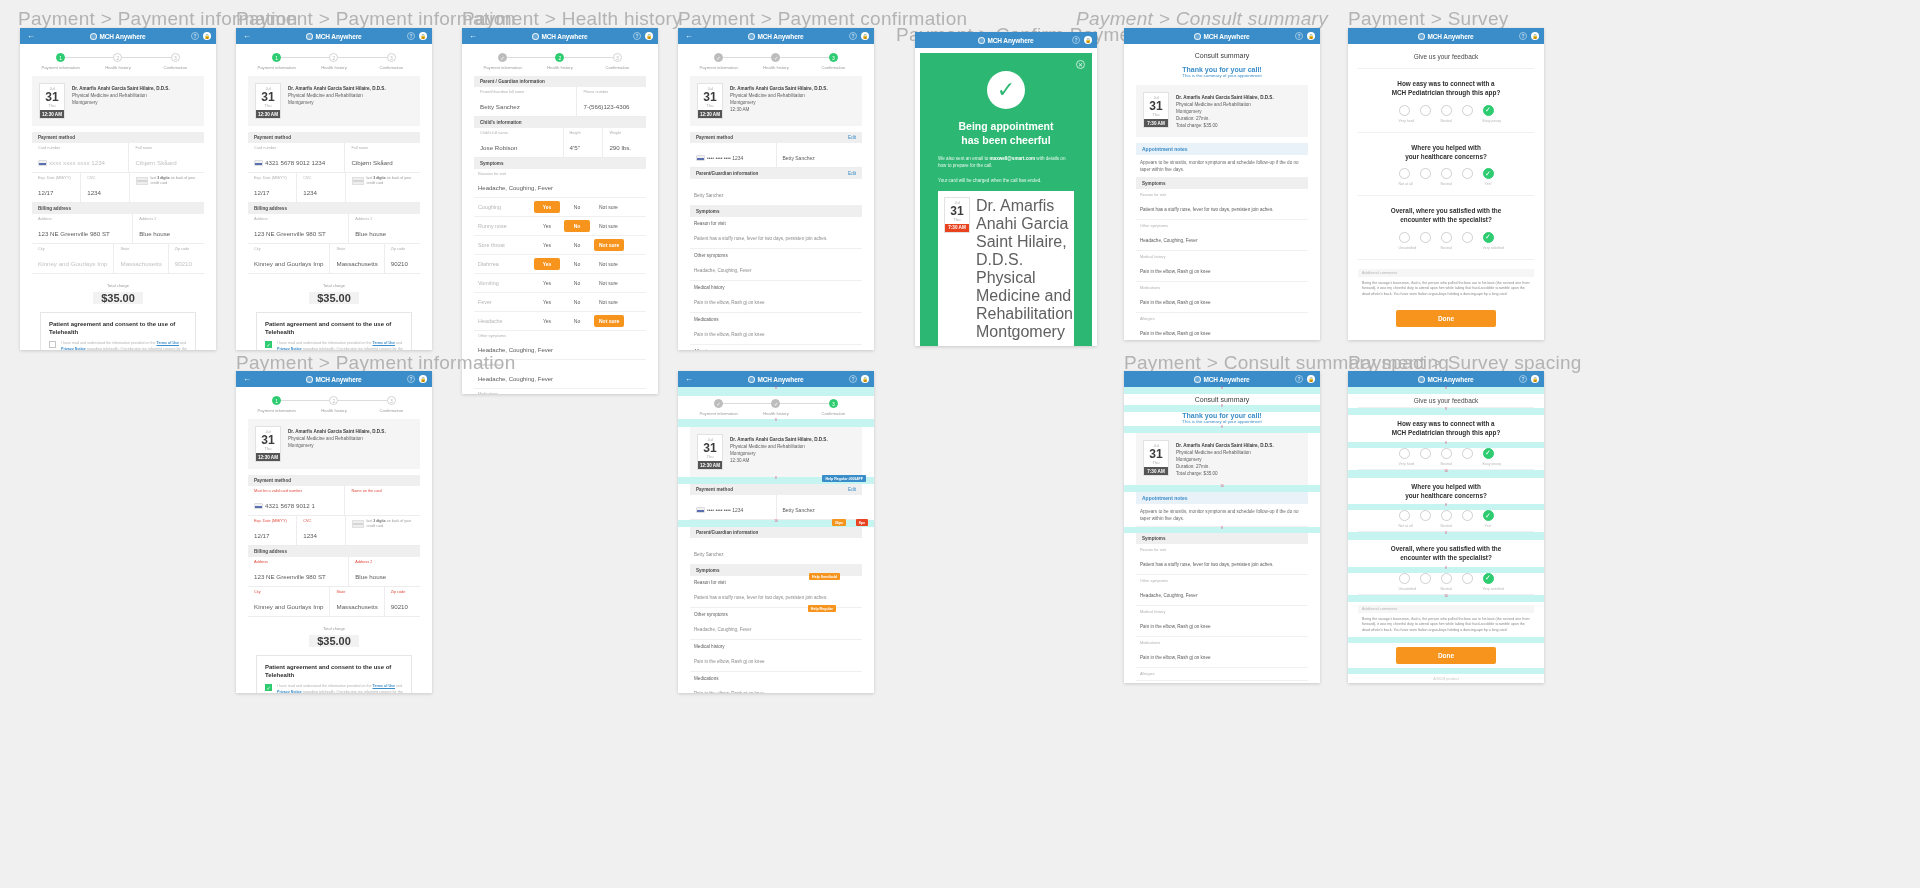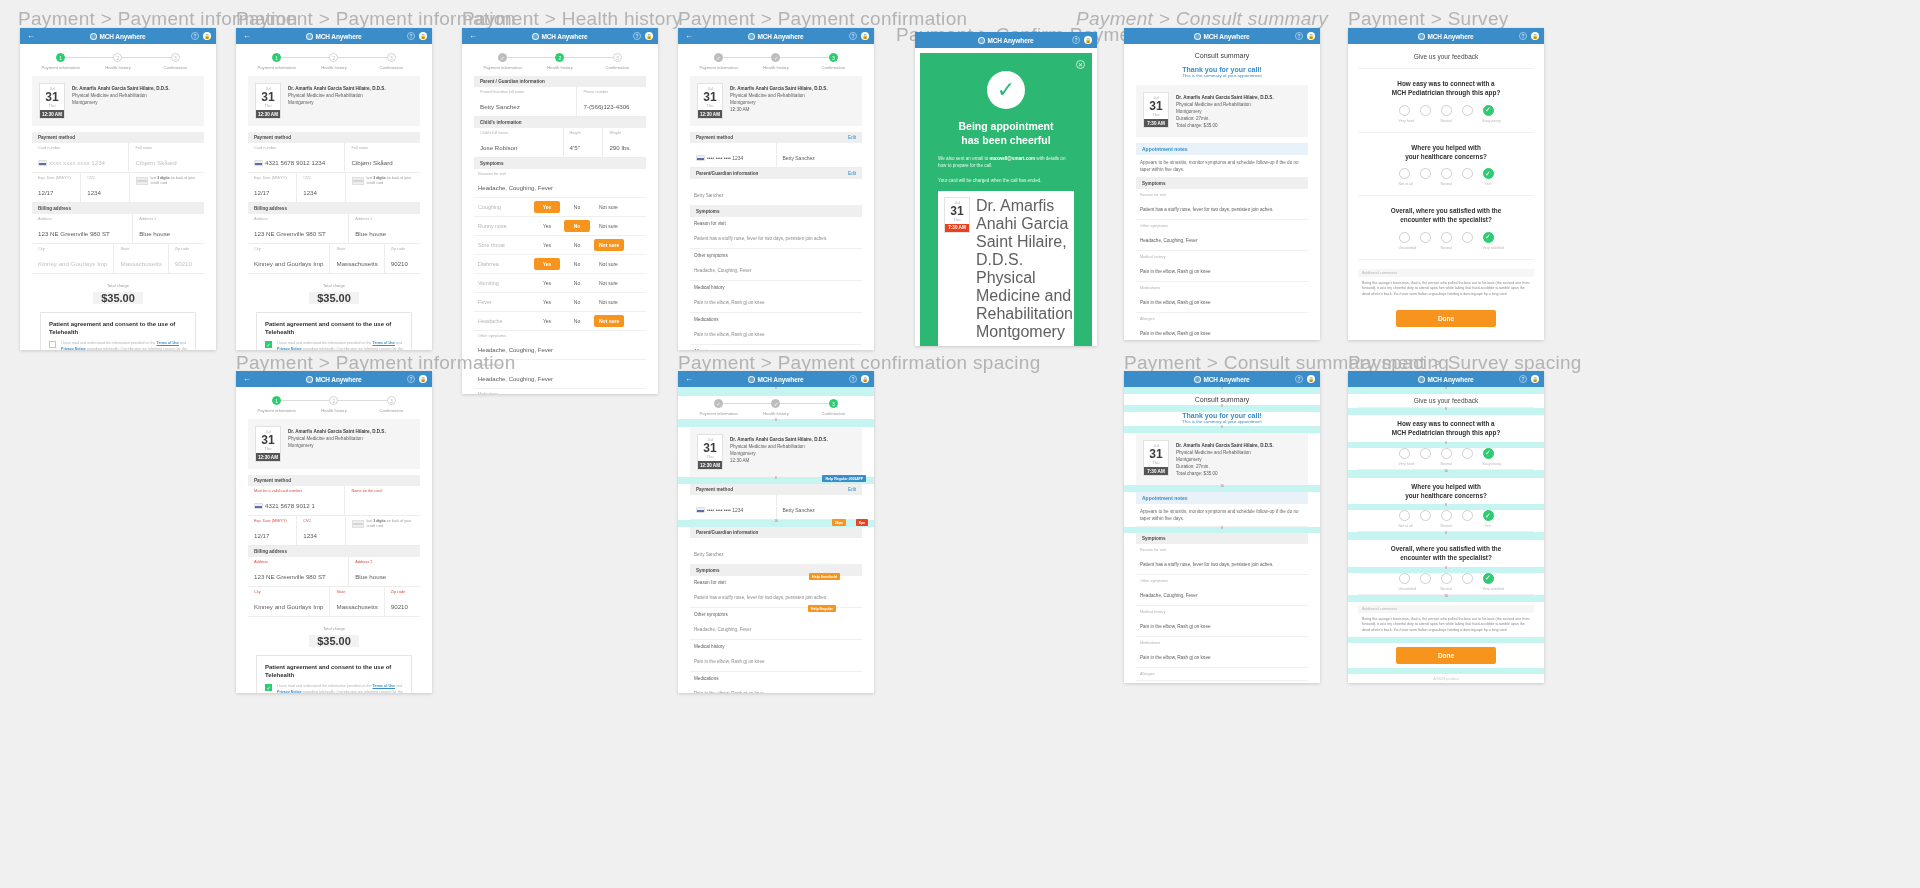--- a/index.html
+++ b/index.html
@@ -798,21 +798,20 @@
     <div class="consent">
       <h4>Patient agreement and consent to the use of Telehealth</h4>
       <div class="row">
         <div class="cbx on">✓</div>
         <p><span>I have read and understand the information provided on the </span><a>Terms of Use</a><span> and </span><a>Privacy Notice</a><span> regarding telehealth. I hereby give my informed consent for the use of telehealth in my medical care.</span></p>
       </div>
     </div>
 
   </div>
 
-  <div class="screen-title" style="left:678px;top:352px;">Payment &gt; Payment confirmation spacing</div>
   <div class="phone" style="left:678px;top:371px;width:196px;height:322px;">
     <div class="appbar">
       <span class="back">←</span>
       <span class="brand"><span class="logo-dot"></span><span>MCH Anywhere</span></span>
       <span class="actions">
           <span class="ic help">?</span>
           <span class="ic user">🔒</span>
         </span>
     </div>
     <div class="spacebar" style="height:9px">

